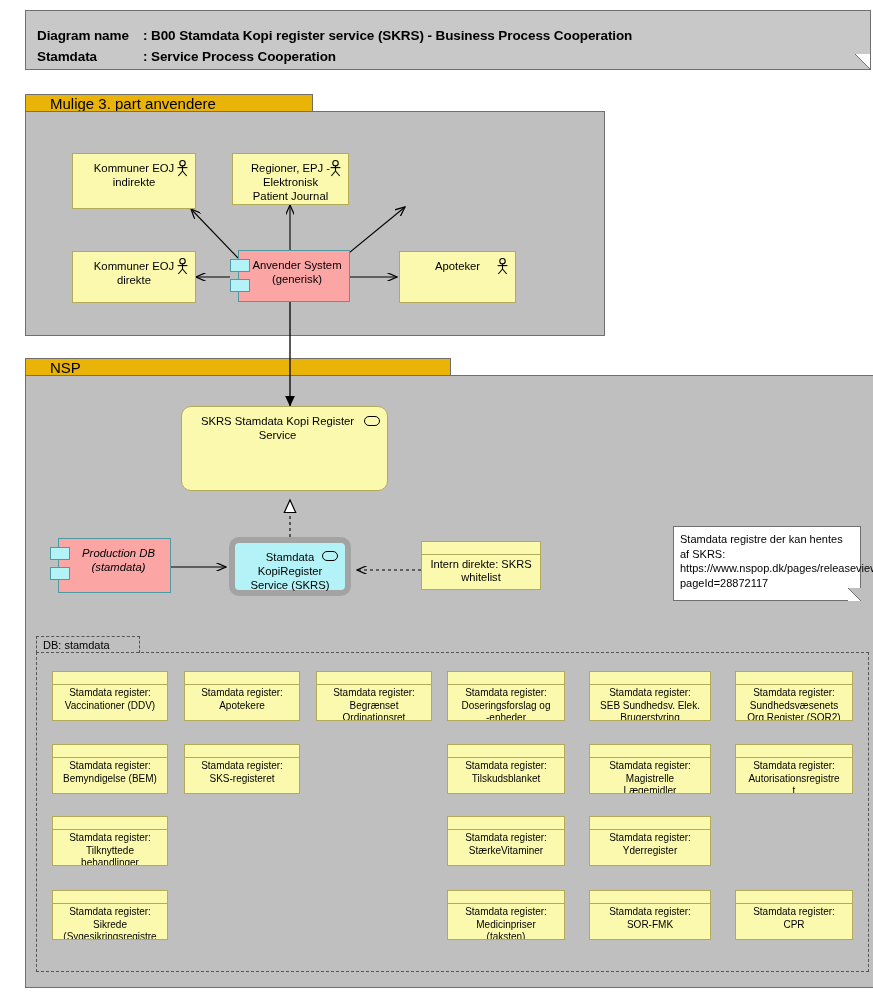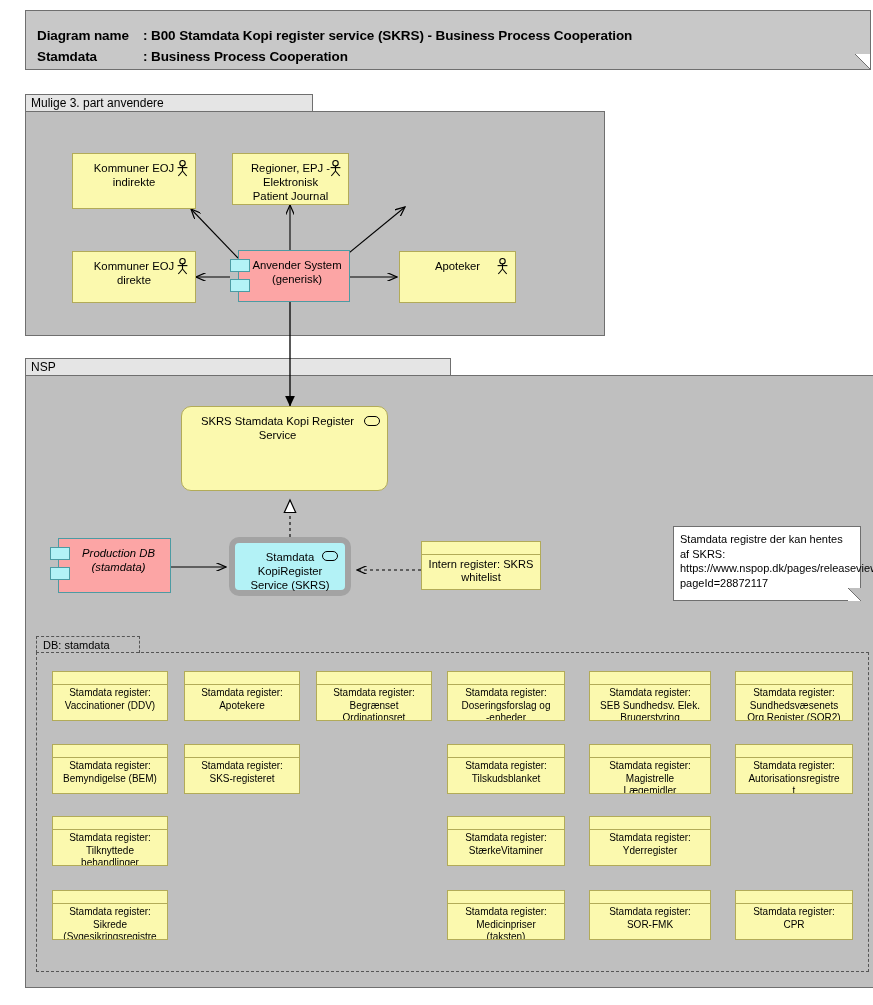--- a/index.html
+++ b/index.html
@@ -31,23 +31,23 @@
   .title-line.l1{top:17px;}
   .title-line.l2{top:38px;}
   .tl-key{display:inline-block;}
   .tl-key.k1{width:106px;}
   .tl-key.k2{width:106px;}
 
   
   .group{position:absolute;box-sizing:border-box;}
   .group-tab{
     position:absolute;left:0;top:0;height:18px;
-    background:#e5e5e5;border:1px solid #6f6f6f;border-bottom:none;
+    background:#eab308;border:1px solid #6f6f6f;border-bottom:none;
     box-sizing:border-box;
-    font-size:12px;line-height:17px;padding-left:5px;
+    font-size:15px;line-height:17px;padding-left:24px;
     color:#000;white-space:nowrap;
   }
   .group-body{
     position:absolute;left:0;
     background:#bfbfbf;border:1px solid #6f6f6f;
     box-sizing:border-box;
   }
 
   
   .el{
@@ -127,21 +127,21 @@
 </head>
 <body>
 
 <div class="canvas">
 
   <div class="title-banner">
     <div class="title-line l1">
       <span class="tl-key k1">Diagram name</span><span>: B00 Stamdata Kopi register service (SKRS) - Business Process Cooperation</span>
     </div>
     <div class="title-line l2">
-      <span class="tl-key k2">Stamdata</span><span>: Business Process Cooperation</span>
+      <span class="tl-key k2">Stamdata</span><span>: Service Process Cooperation</span>
     </div>
     <div class="foldline"></div>
   </div>
 
   <div class="group" style="left:9px;top:94px;width:580px;height:242px;">
     <div class="group-tab" style="width:288px;">Mulige 3. part anvendere</div>
     <div class="group-body" style="top:17px;width:580px;height:225px;"></div>
   </div>
 
   <div class="group" style="left:9px;top:358px;width:857px;height:630px;">
@@ -252,21 +252,21 @@
 
   <div class="el component-svc" style="left:213px;top:537px;width:122px;height:59px;">
     <div class="lbl" style="left:6px;right:6px;">Stamdata
 KopiRegister
 Service (SKRS)</div>
     <span class="icon svc-icon" style="right:7px;top:8px;"></span>
   </div>
 
   <div class="el reg-box" style="left:405px;top:541px;width:120px;height:49px;">
     <span class="sep"></span>
-    <div class="lbl" style="font-size:11.1px;line-height:13.2px;top:16px;">Intern register: SKRS
+    <div class="lbl" style="font-size:11.1px;line-height:13.2px;top:16px;">Intern direkte: SKRS
 whitelist</div>
   </div>
 
   <div class="note" style="left:657px;top:526px;width:188px;height:75px;">
     <div class="lbl">Stamdata registre der kan hentes af SKRS: https://www.nspop.dk/pages/releaseview.action?pageId=28872117</div>
     <span class="corner"></span>
   </div>
 
   <div class="dgroup-tab" style="left:20px;top:636px;width:104px;">DB: stamdata</div>
   <div class="dgroup-body" style="left:20px;top:652px;width:833px;height:320px;"></div>

